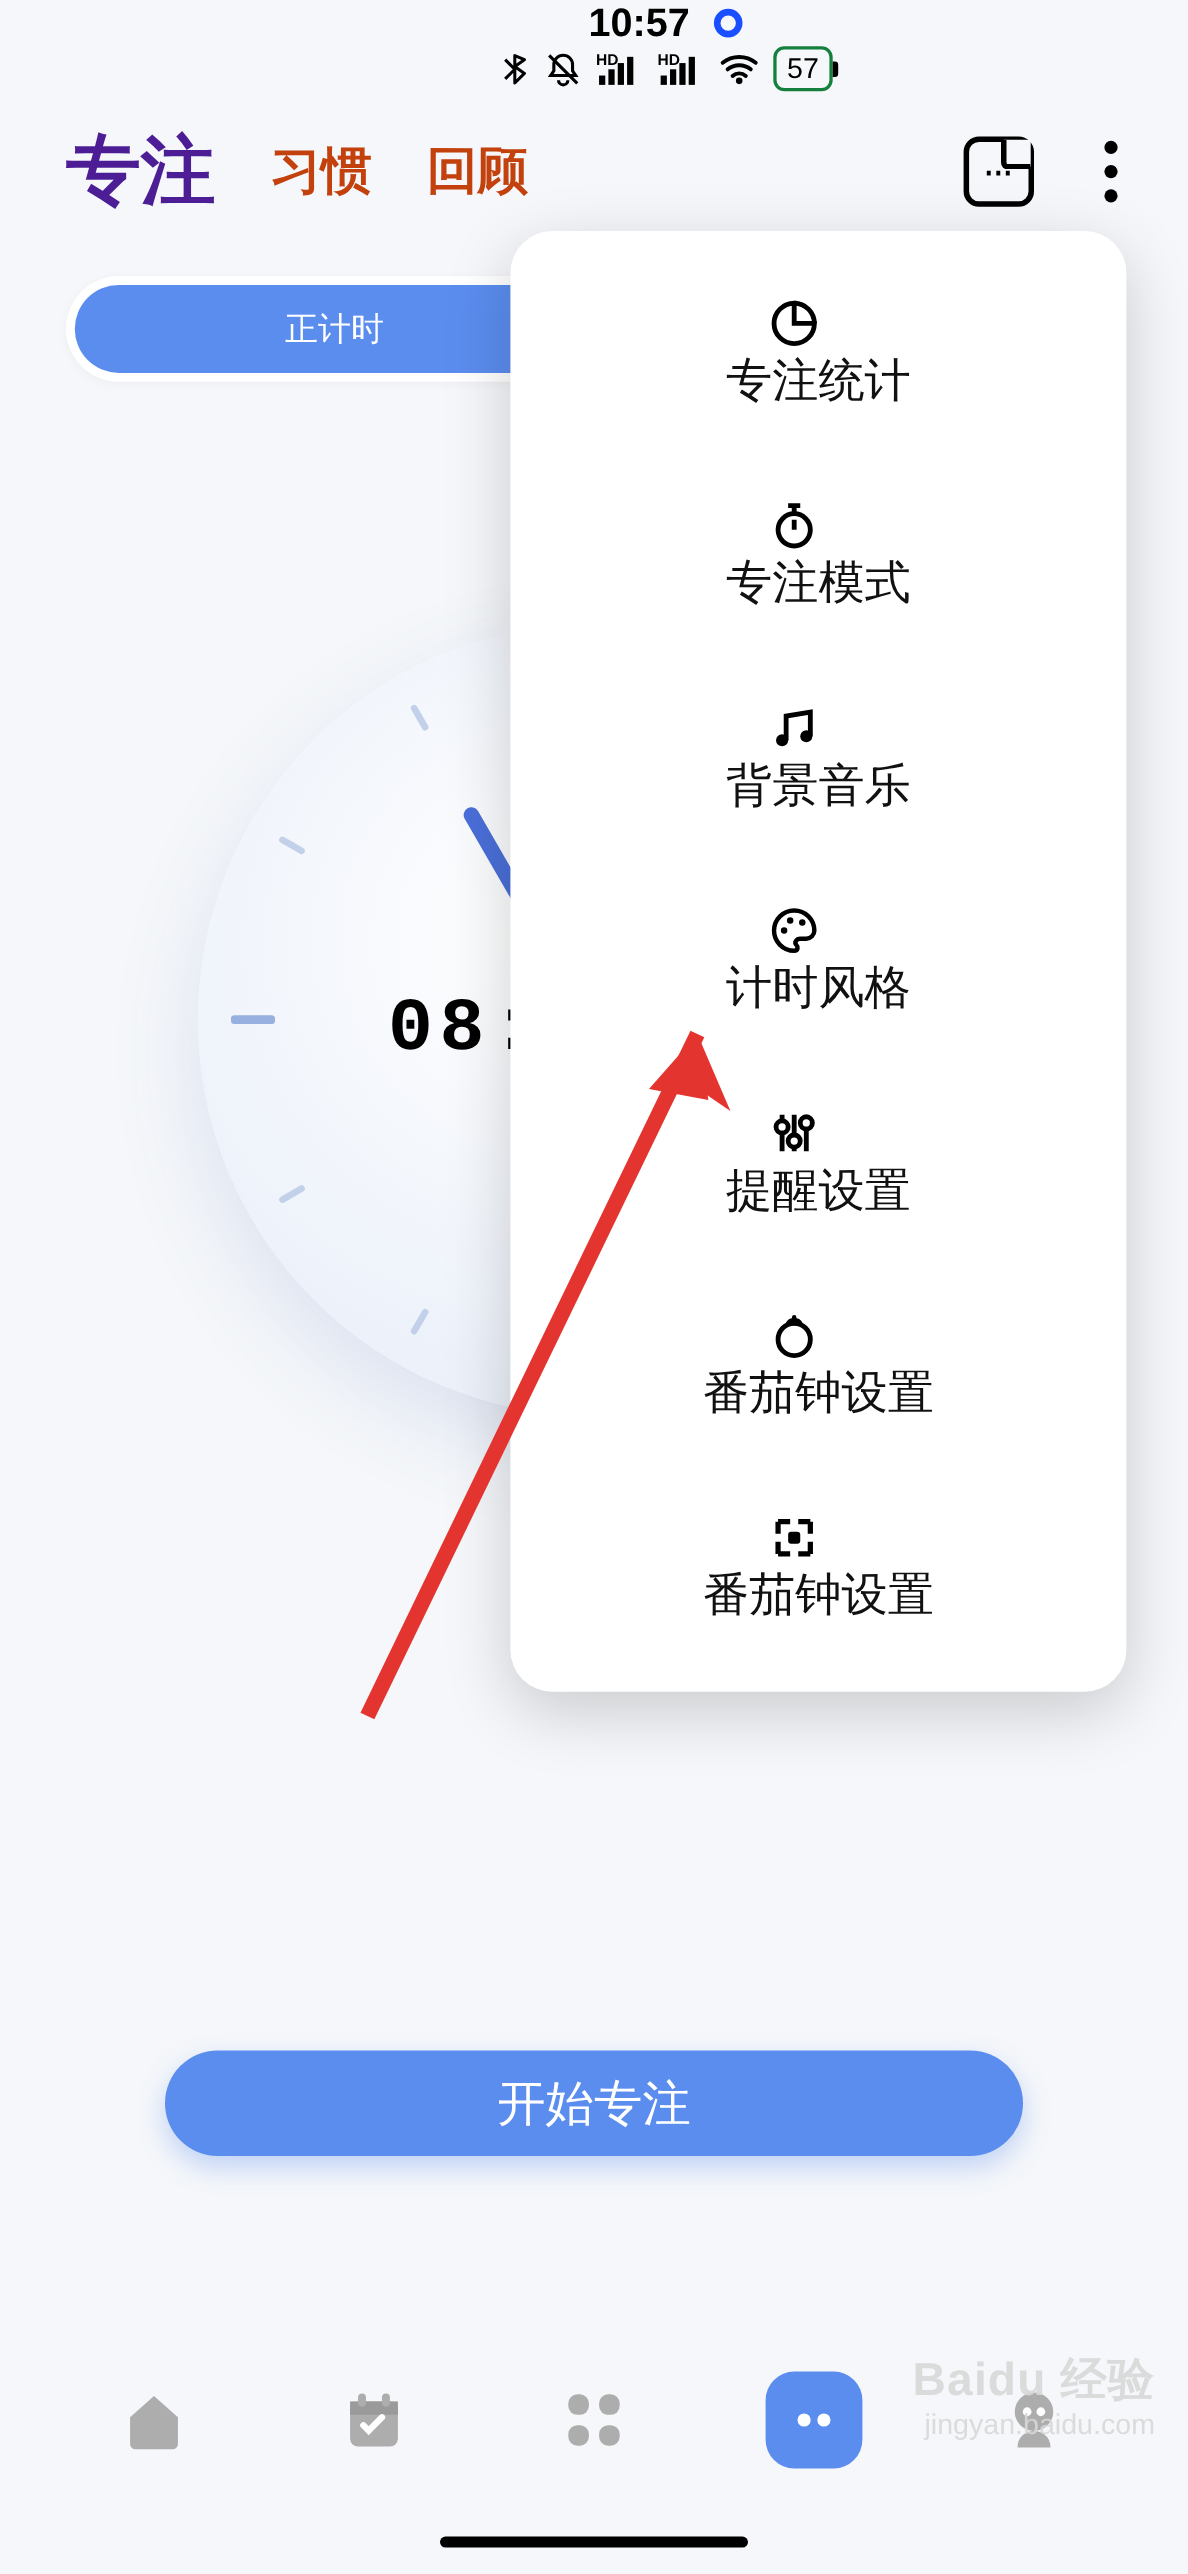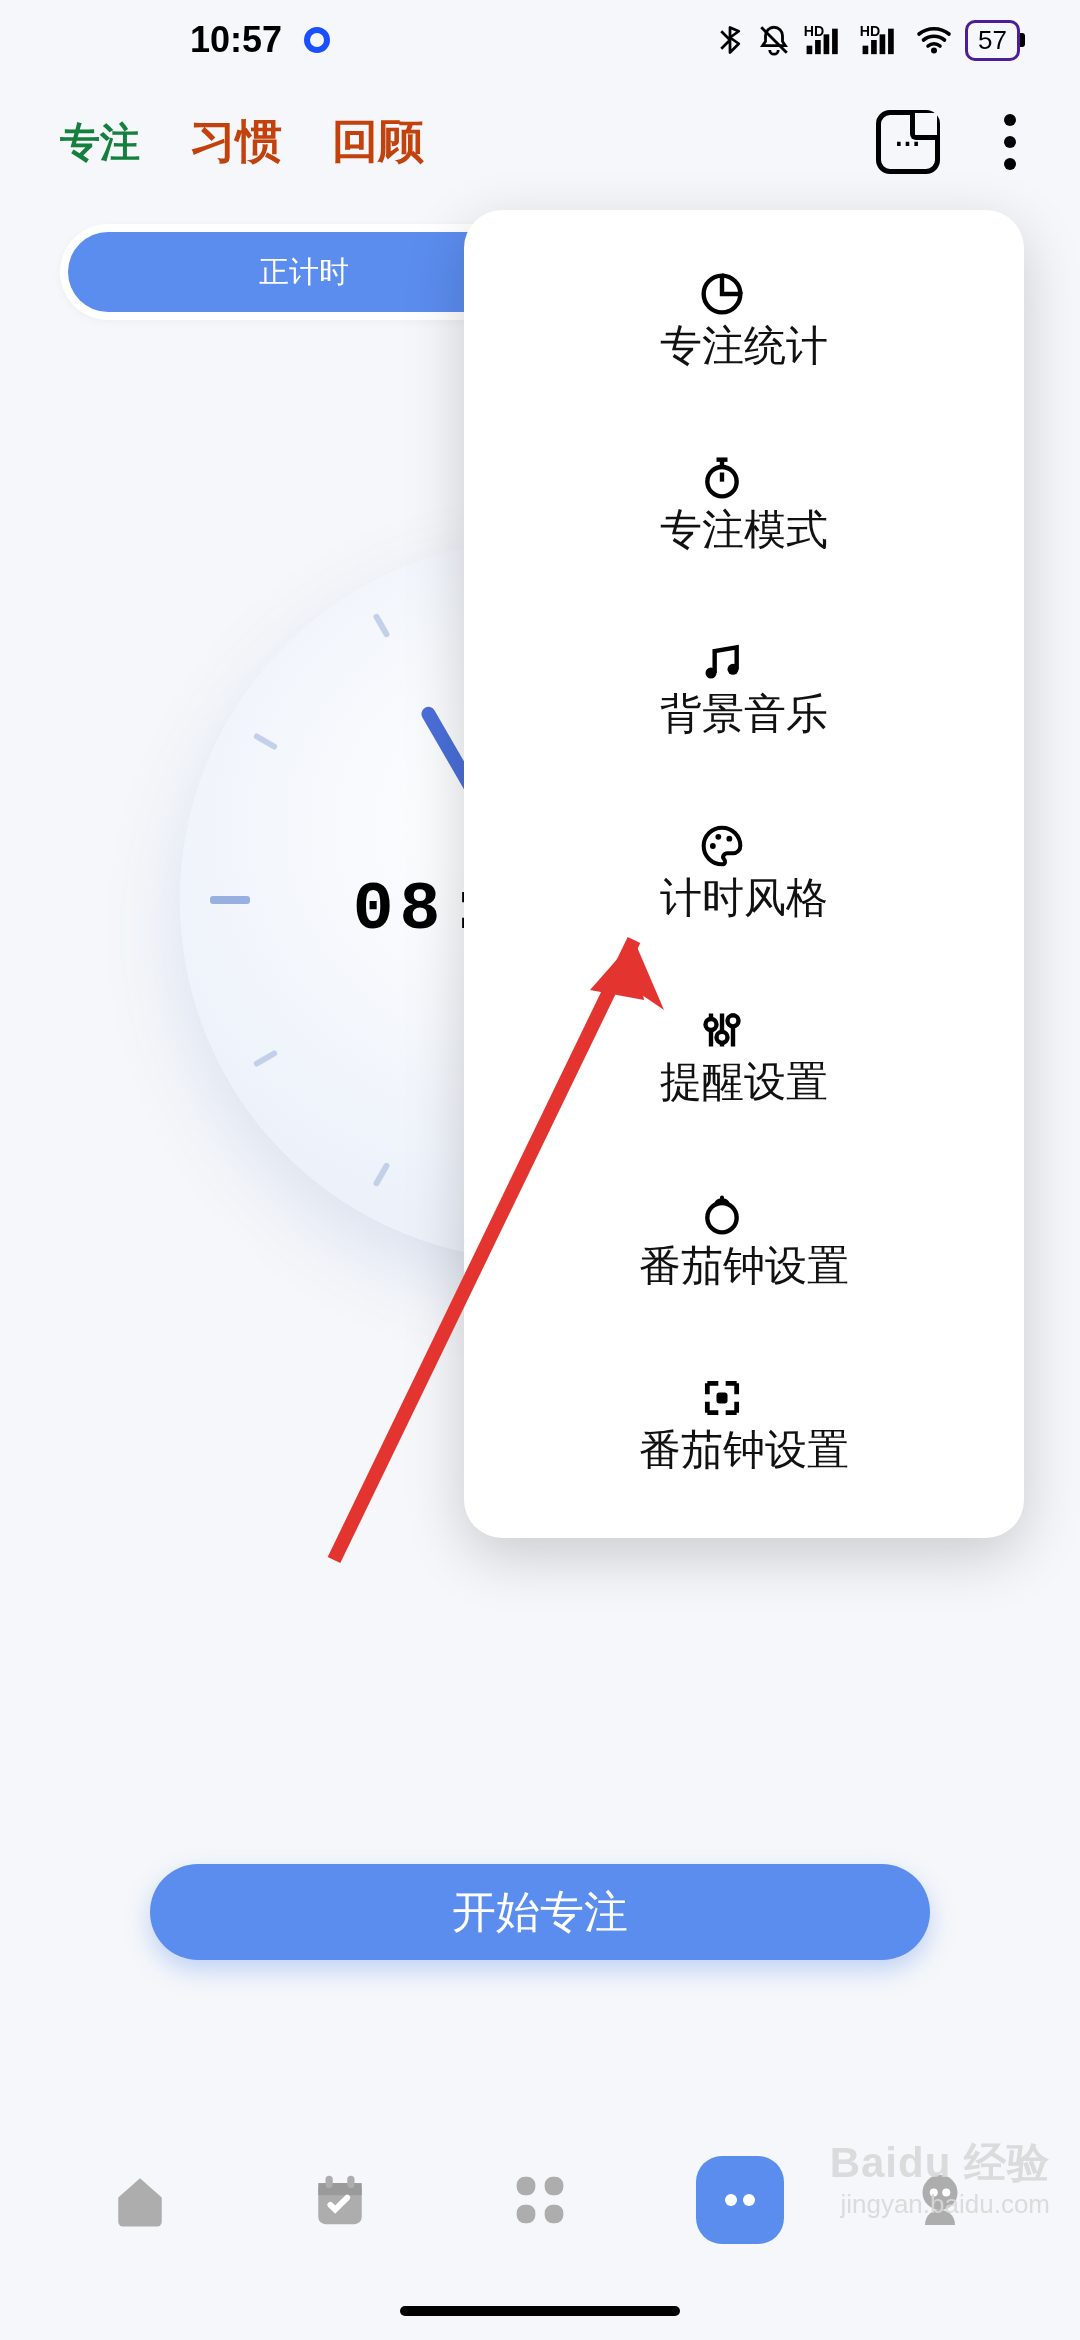--- a/index.html
+++ b/index.html
@@ -14,45 +14,46 @@
   
   .status-bar {
     height: 80px;
     display: flex;
     align-items: center;
     justify-content: space-between;
     padding: 0 60px 0 190px;
     font-size: 36px;
     font-weight: 600;
     color: #000;
+    flex-direction: column;
   }
   .status-left { display: flex; align-items: center; gap: 22px; }
   .status-right { display: flex; align-items: center; gap: 12px; }
   .status-dot {
     width: 26px; height: 26px; border: 6px solid #1a4fff; border-radius: 50%;
   }
   .battery {
-    border: 3px solid #4c1d95; border-radius: 10px;
+    border: 3px solid #15803d; border-radius: 10px;
     padding: 2px 10px; font-size: 26px; font-weight: 500;
     position: relative;
   }
   .battery::after {
     content: ""; position: absolute; right: -8px; top: 50%;
     transform: translateY(-50%); width: 5px; height: 14px;
     background: #000; border-radius: 0 3px 3px 0;
   }
   
   .top-tabs {
     display: flex; align-items: center;
     padding: 30px 60px 20px 60px;
   }
   .top-tabs .tab {
     font-size: 46px; font-weight: 700; color: #c2410c; margin-right: 50px;
   }
-  .top-tabs .tab.active { color: #15803d; font-size: 40px; }
+  .top-tabs .tab.active { color: #4c1d95; font-size: 68px; }
   .spacer { flex: 1; }
   .archive-btn {
     width: 64px; height: 64px; border: 5px solid #000; border-radius: 14px;
     position: relative; margin-right: 60px;
   }
   .archive-btn::before {
     content: ""; position: absolute; right: -2px; top: -2px;
     width: 22px; height: 22px; background: #f5f7fa;
     border-bottom: 5px solid #000; border-left: 5px solid #000;
     border-radius: 0 0 0 6px;

